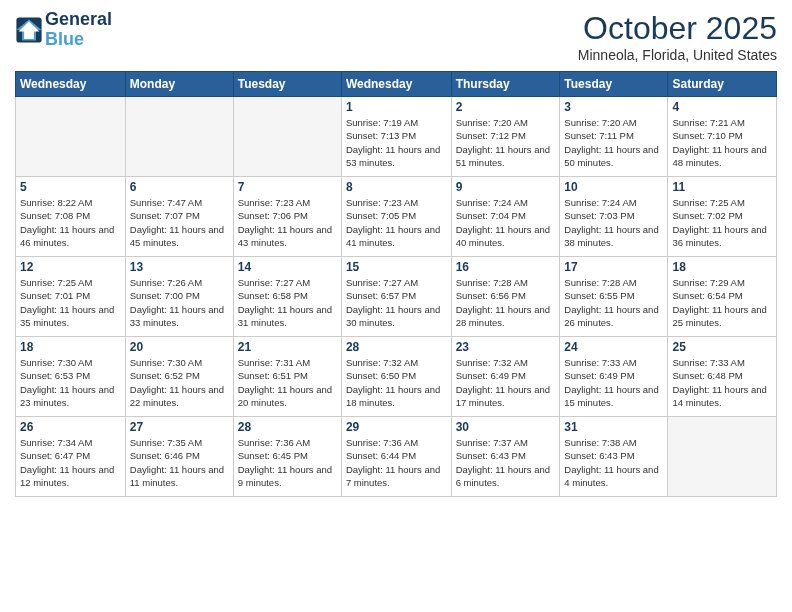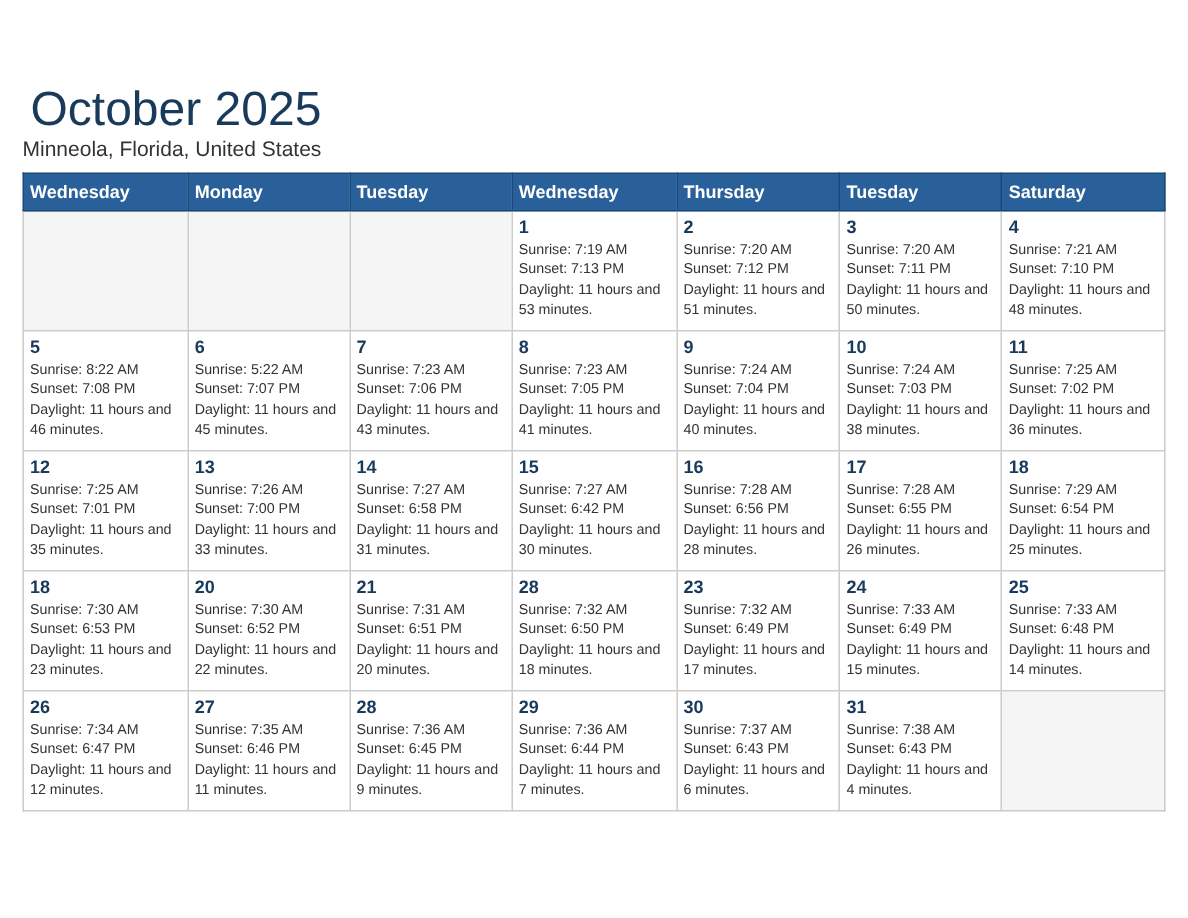--- a/index.html
+++ b/index.html
@@ -40,21 +40,20 @@
       height: 28px;
       margin-right: 2px;
     }
     .title-block {
       text-align: right;
     }
     .month-title {
       font-size: 32px;
       color: #1a3a5c;
       font-weight: normal;
-      margin-top: 44px;
     }
     .subtitle {
       font-size: 14px;
       color: #333;
     }
     .calendar {
       width: 100%;
       border-collapse: collapse;
       border: 1px solid #ccc;
     }
@@ -94,20 +93,31 @@
     }
     .week-row td {
       height: 80px;
     }
   </style>
 </head>
 <body>
 
 <div class="page">
   <div class="header">
+    <div class="logo">
+      <svg class="logo-icon" viewBox="0 0 40 40">
+        <rect x="2" y="2" width="36" height="36" rx="4" fill="#1a3a5c"></rect>
+        <polygon points="20,5 38,20 30,20 30,35 10,35 10,20 2,20" fill="#4a9fd4"></polygon>
+        <polygon points="20,8 35,22 27,22 27,33 13,33 13,22 5,22" fill="#fff"></polygon>
+      </svg>
+      <div class="logo-text">
+        <div>General</div>
+        <div><span>Blue</span></div>
+      </div>
+    </div>
     <div class="title-block">
       <div class="month-title">October 2025</div>
       <div class="subtitle">Minneola, Florida, United States</div>
     </div>
   </div>
 
   <table class="calendar">
     <thead>
       <tr>
         <th>Wednesday</th>
@@ -156,21 +166,21 @@
         <tr class="week-row">
           <td>
             <span class="day-num">5</span>
             <div class="day-info">Sunrise: 8:22 AM
 Sunset: 7:08 PM
 Daylight: 11 hours
 and 46 minutes.</div>
           </td>
           <td>
             <span class="day-num">6</span>
-            <div class="day-info">Sunrise: 5:22 AM
+            <div class="day-info">Sunrise: 7:47 AM
 Sunset: 7:07 PM
 Daylight: 11 hours
 and 45 minutes.</div>
           </td>
           <td>
             <span class="day-num">7</span>
             <div class="day-info">Sunrise: 7:23 AM
 Sunset: 7:06 PM
 Daylight: 11 hours
 and 43 minutes.</div>
@@ -222,21 +232,21 @@
           <td>
             <span class="day-num">14</span>
             <div class="day-info">Sunrise: 7:27 AM
 Sunset: 6:58 PM
 Daylight: 11 hours
 and 31 minutes.</div>
           </td>
           <td>
             <span class="day-num">15</span>
             <div class="day-info">Sunrise: 7:27 AM
-Sunset: 6:42 PM
+Sunset: 6:57 PM
 Daylight: 11 hours
 and 30 minutes.</div>
           </td>
           <td>
             <span class="day-num">16</span>
             <div class="day-info">Sunrise: 7:28 AM
 Sunset: 6:56 PM
 Daylight: 11 hours
 and 28 minutes.</div>
           </td>

